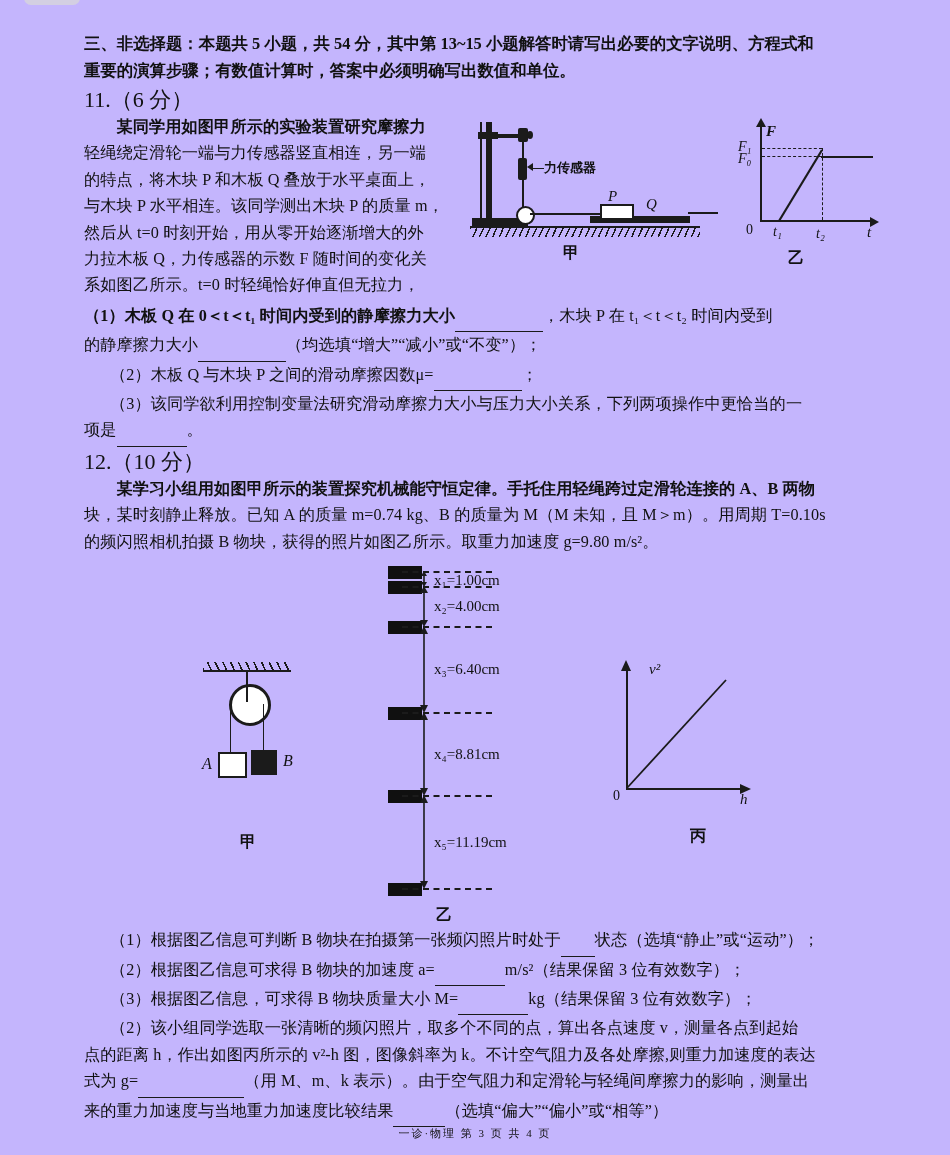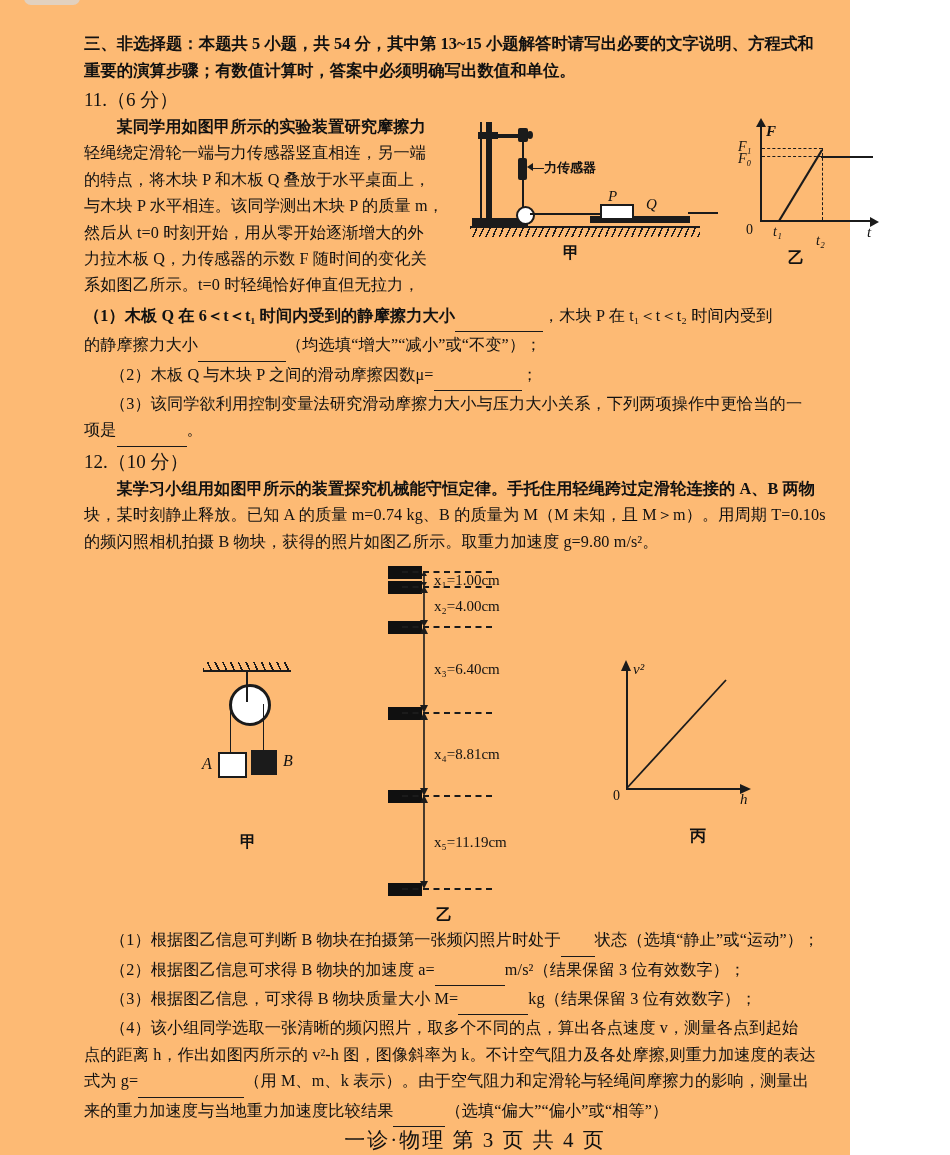--- a/index.html
+++ b/index.html
@@ -4,33 +4,33 @@
 <style>
   html,body{margin:0;padding:0;}
   body{
     width:950px;height:1155px;
     background:#ffffff;
     font-family:"Liberation Serif","DejaVu Serif",serif;
     color:#111;
     position:relative;
     overflow:hidden;
   }
-  .page{position:absolute;left:0;top:0;width:850px;height:1155px;background:#fdba74;}
+  .page{position:absolute;left:0;top:0;width:950px;height:1155px;background:#c4b5fd;}
   .notch{position:absolute;left:24px;top:-9px;width:56px;height:14px;background:#d8d8d8;border-radius:0 0 7px 7px;opacity:.75;}
 
   .content{position:absolute;left:84px;top:30px;width:790px;}
 
   .para{font-size:16.2px;line-height:26.4px;letter-spacing:.1px;text-align:justify;}
   .hdr{font-weight:bold;font-size:16.4px;line-height:27px;}
   .indent{text-indent:2em;font-weight:bold;}
-  i,.it{font-style:italic;}
+  i,.it{font-style:italic;margin-left:16px;}
   .blank{display:inline-block;border-bottom:1px solid #1a1a1a;vertical-align:-2px;}
   .b10{width:88px}.b8{width:70px}.b6{width:52px}.b4{width:34px}.b12{width:106px}
 
-  .qnum{font-size:19px;line-height:26px;}
+  .qnum{font-size:22px;line-height:26px;}
 
   
   .fig{position:absolute;}
   .capt{position:absolute;font-size:16px;font-weight:bold;font-family:"Liberation Serif",serif;}
 
   
   .app{position:absolute;left:470px;top:112px;width:230px;height:130px;}
   .ink{position:absolute;background:#1b1b1b;}
   .ground{position:absolute;left:0;bottom:0;width:100%;height:0;border-top:2px solid #1b1b1b;}
   .hatchg{position:absolute;left:0;bottom:-9px;width:100%;height:9px;
@@ -45,21 +45,21 @@
   .lbl{position:absolute;font-size:14px;font-family:"Liberation Serif",serif;}
   .lbl i{font-style:italic;}
 
   
   .strobe{position:absolute;left:380px;top:560px;width:190px;height:360px;}
   .sblock{position:absolute;background:#101010;width:34px;height:13px;}
   .sdash{position:absolute;border-top:2px dashed #1b1b1b;}
   .slab{position:absolute;font-size:15px;white-space:nowrap;}
 
   .footer{position:absolute;left:0;top:1126px;width:950px;text-align:center;
-    font-size:21px;letter-spacing:2px;}
+    font-size:11px;letter-spacing:2px;}
 </style>
 </head>
 <body>
 
 <div class="page">
   <div class="notch"></div>
 
   <div class="content">
 
     <div class="hdr">
@@ -73,21 +73,21 @@
       <div class="indent">某同学用如图甲所示的实验装置研究摩擦力</div>
       <div>轻绳绕定滑轮一端与力传感器竖直相连，另一端</div>
       <div>的特点，将木块 P 和木板 Q 叠放于水平桌面上，</div>
       <div>与木块 P 水平相连。该同学测出木块 P 的质量 m，</div>
       <div>然后从 t=0 时刻开始，用从零开始逐渐增大的外</div>
       <div>力拉木板 Q，力传感器的示数 F 随时间的变化关</div>
       <div>系如图乙所示。t=0 时轻绳恰好伸直但无拉力，</div>
     </div>
 
     <div class="para" style="margin-top:4px">
-      <span class="indent" style="text-indent:0">（1）木板 Q 在 6＜t＜t₁ 时间内受到的静摩擦力大小</span><span class="blank b10">&nbsp;</span><span>，木块 P 在 t₁＜t＜t₂ 时间内受到</span><br>
+      <span class="indent" style="text-indent:0">（1）木板 Q 在 0＜t＜t₁ 时间内受到的静摩擦力大小</span><span class="blank b10">&nbsp;</span><span>，木块 P 在 t₁＜t＜t₂ 时间内受到</span><br>
       <span>的静摩擦力大小</span><span class="blank b10">&nbsp;</span><span>（均选填“增大”“减小”或“不变”）；</span>
     </div>
 
     <div class="para">
       <span style="margin-left:1.6em">（2）木板 Q 与木块 P 之间的滑动摩擦因数μ=</span><span class="blank b10">&nbsp;</span><span>；</span>
     </div>
 
     <div class="para">
       <span style="margin-left:1.6em">（3）该同学欲利用控制变量法研究滑动摩擦力大小与压力大小关系，下列两项操作中更恰当的一</span><br>
       <span>项是</span><span class="blank b8">&nbsp;</span><span>。</span>
@@ -107,21 +107,21 @@
     <div class="para">
       <span style="margin-left:1.6em">（1）根据图乙信息可判断 B 物块在拍摄第一张频闪照片时处于</span><span class="blank b4">&nbsp;</span><span>状态（选填“静止”或“运动”）；</span>
     </div>
     <div class="para">
       <span style="margin-left:1.6em">（2）根据图乙信息可求得 B 物块的加速度 a=</span><span class="blank b8">&nbsp;</span><span>m/s²（结果保留 3 位有效数字）；</span>
     </div>
     <div class="para">
       <span style="margin-left:1.6em">（3）根据图乙信息，可求得 B 物块质量大小 M=</span><span class="blank b8">&nbsp;</span><span>kg（结果保留 3 位有效数字）；</span>
     </div>
     <div class="para">
-      <span style="margin-left:1.6em">（4）该小组同学选取一张清晰的频闪照片，取多个不同的点，算出各点速度 v，测量各点到起始</span><br>
+      <span style="margin-left:1.6em">（2）该小组同学选取一张清晰的频闪照片，取多个不同的点，算出各点速度 v，测量各点到起始</span><br>
       <span>点的距离 h，作出如图丙所示的 v²-h 图，图像斜率为 k。不计空气阻力及各处摩擦,则重力加速度的表达</span><br>
       <span>式为 g=</span><span class="blank b12">&nbsp;</span><span>（用 M、m、k 表示）。由于空气阻力和定滑轮与轻绳间摩擦力的影响，测量出</span><br>
       <span>来的重力加速度与当地重力加速度比较结果</span><span class="blank b6">&nbsp;</span><span>（选填“偏大”“偏小”或“相等”）</span>
     </div>
   </div>
 
   <div class="app">
 
     <div class="ink" style="left:16px;top:10px;width:6px;height:104px;"></div>
     <div class="ink" style="left:10px;top:10px;width:2px;height:104px;"></div>
@@ -181,21 +181,21 @@
     <div class="dash" style="left:32px;top:30px;width:60px;"></div>
     <div class="dash" style="left:32px;top:38px;width:60px;"></div>
     <div class="dashv" style="left:92px;top:30px;height:72px;"></div>
 
     <div class="lbl" style="left:36px;top:5px;font-style:italic;font-weight:bold;font-size:15px;">F</div>
     <div class="lbl" style="left:137px;top:106px;font-style:italic;font-size:15px;">t</div>
     <div class="lbl" style="left:16px;top:104px;font-size:14px;">0</div>
     <div class="lbl" style="left:8px;top:21px;font-style:italic;font-size:14px;text-align:center;">F₁</div>
     <div class="lbl" style="left:8px;top:33px;font-style:italic;font-size:14px;">F₀</div>
     <div class="lbl" style="left:43px;top:106px;font-style:italic;font-size:14px;">t₁</div>
-    <div class="lbl" style="left:86px;top:115px;font-style:italic;font-size:14px;">t₂</div>
+    <div class="lbl" style="left:86px;top:108px;font-style:italic;font-size:14px;">t₂</div>
   </div>
   <div class="capt" style="left:788px;top:248px;">乙</div>
 
   <div class="fig" style="left:185px;top:660px;width:150px;height:140px;">
 
     <div class="ink" style="left:18px;top:10px;width:88px;height:2.4px;"></div>
     <div class="hatchc" style="left:18px;top:2px;width:88px;height:9px;"></div>
 
     <div class="ink" style="left:61px;top:12px;width:2px;height:14px;"></div>
 

